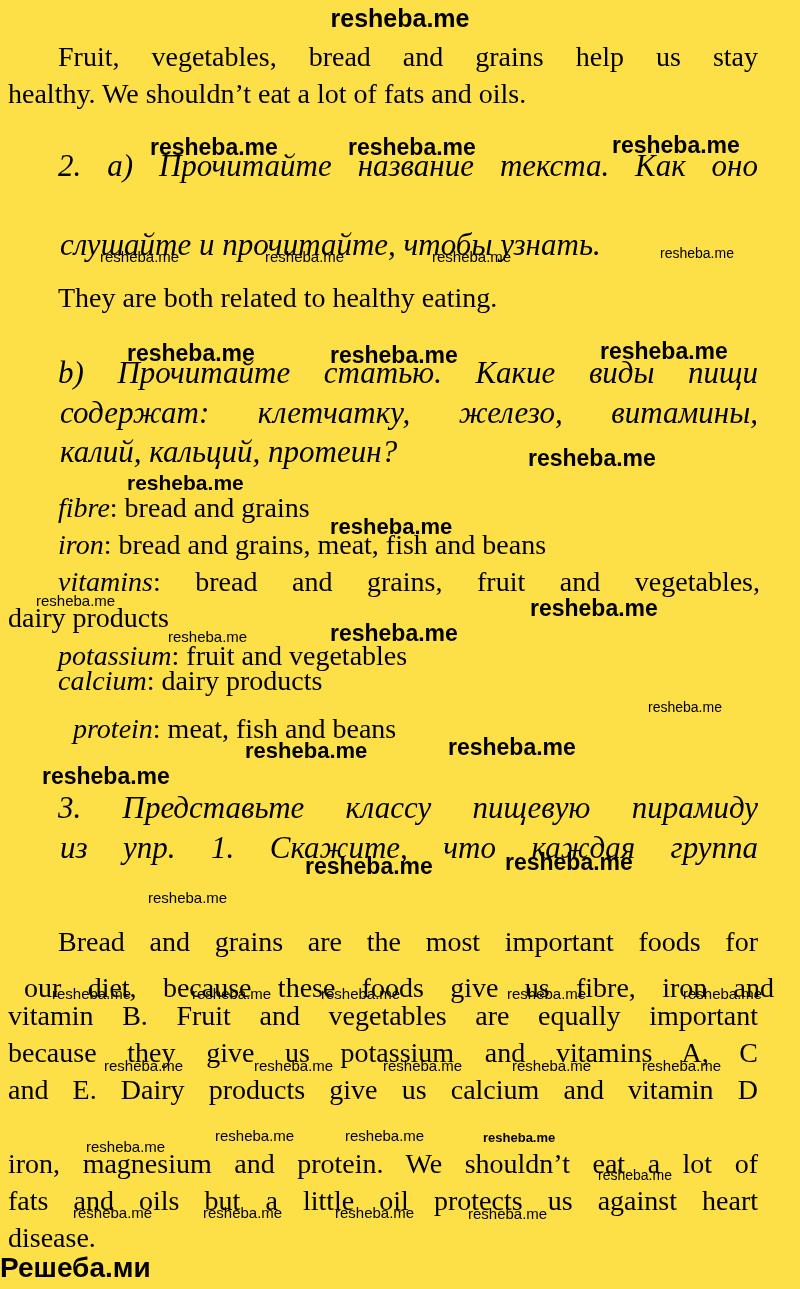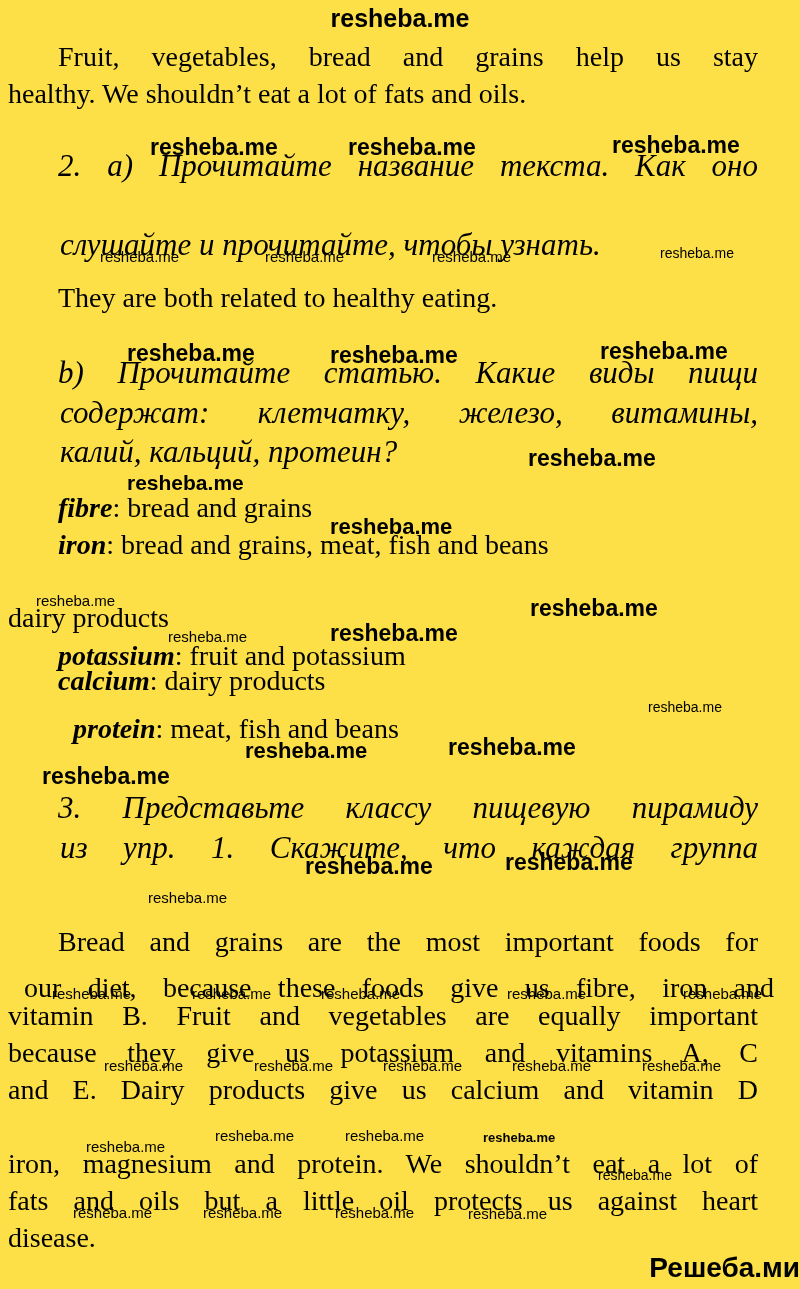--- a/index.html
+++ b/index.html
@@ -8,38 +8,38 @@
     width: 800px;
     height: 1289px;
     background: #fde047;
     overflow: hidden;
     color: #000;
   }
   .line { position: absolute; white-space: nowrap; }
   .en   { font-family: "Liberation Serif", serif; font-size: 28px; line-height: 1.18; }
   .ru   { font-family: "Liberation Serif", serif; font-style: italic; font-size: 31px; line-height: 1.15; }
   .just { white-space: normal; text-align: justify; text-align-last: justify; }
-  .term { font-weight: bold; font-style: italic; }
+  .term { font-weight: normal; font-style: italic; }
   .wm {
     position: absolute;
     font-family: "Liberation Sans", sans-serif;
     color: #000;
     white-space: nowrap;
     line-height: 1;
   }
   .wm.b { font-weight: bold; }
   .wm-top {
     position: absolute; left: 0; right: 0; top: 6px;
     text-align: center;
     font-family: "Liberation Sans", sans-serif;
     font-weight: bold; font-size: 25px; line-height: 1;
   }
   .footer-brand {
     position: absolute; left: 0; right: 0; top: 1254px;
-    text-align: right;
+    text-align: left;
     font-family: "Liberation Sans", sans-serif;
     font-weight: bold; font-size: 28px; line-height: 1;
   }
 </style>
 </head>
 <body>
 
 <div class="page">
 
   <div class="wm-top">resheba.me</div>
@@ -71,30 +71,31 @@
 
   <div class="wm b" style="left:528px; top:447px; font-size:23px;">resheba.me</div>
   <div class="wm b" style="left:127px; top:472px; font-size:21px;">resheba.me</div>
 
   <div class="line en" style="left:58px; top:491px;"><span class="term">fibre</span><span>: bread and grains</span></div>
 
   <div class="wm b" style="left:330px; top:516px; font-size:22px;">resheba.me</div>
 
   <div class="line en" style="left:58px; top:528px;"><span class="term">iron</span><span>: bread and grains, meat, fish and beans</span></div>
 
+  <div class="line en just" style="left:58px; top:565px; width:702px;"><span class="term">vitamins</span><span>: bread and grains, fruit and vegetables,</span></div>
 
   <div class="wm" style="left:36px; top:593px; font-size:15px;">resheba.me</div>
 
   <div class="line en" style="left:8px; top:601px;">dairy products</div>
 
   <div class="wm b" style="left:530px; top:597px; font-size:23px;">resheba.me</div>
   <div class="wm" style="left:168px; top:629px; font-size:15px;">resheba.me</div>
   <div class="wm b" style="left:330px; top:622px; font-size:23px;">resheba.me</div>
 
-  <div class="line en" style="left:58px; top:639px;"><span class="term">potassium</span><span>: fruit and potassium</span></div>
+  <div class="line en" style="left:58px; top:639px;"><span class="term">potassium</span><span>: fruit and vegetables</span></div>
 
   <div class="line en" style="left:58px; top:664px;"><span class="term">calcium</span><span>: dairy products</span></div>
 
   <div class="wm" style="left:648px; top:700px; font-size:14px;">resheba.me</div>
 
   <div class="line en" style="left:73px; top:712px;"><span class="term">protein</span><span>: meat, fish and beans</span></div>
 
   <div class="wm b" style="left:245px; top:740px; font-size:22px;">resheba.me</div>
   <div class="wm b" style="left:448px; top:736px; font-size:23px;">resheba.me</div>
   <div class="wm b" style="left:42px; top:765px; font-size:23px;">resheba.me</div>

